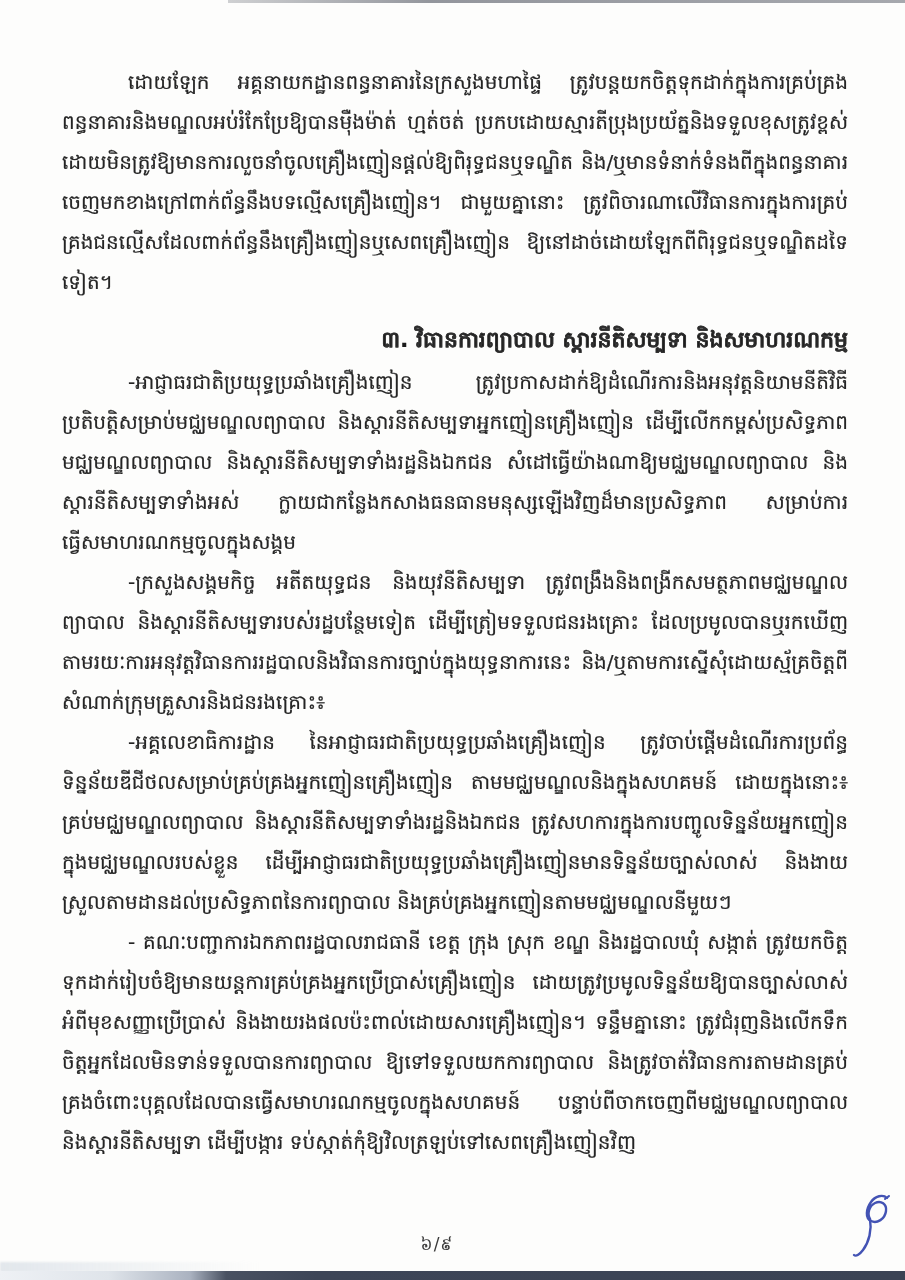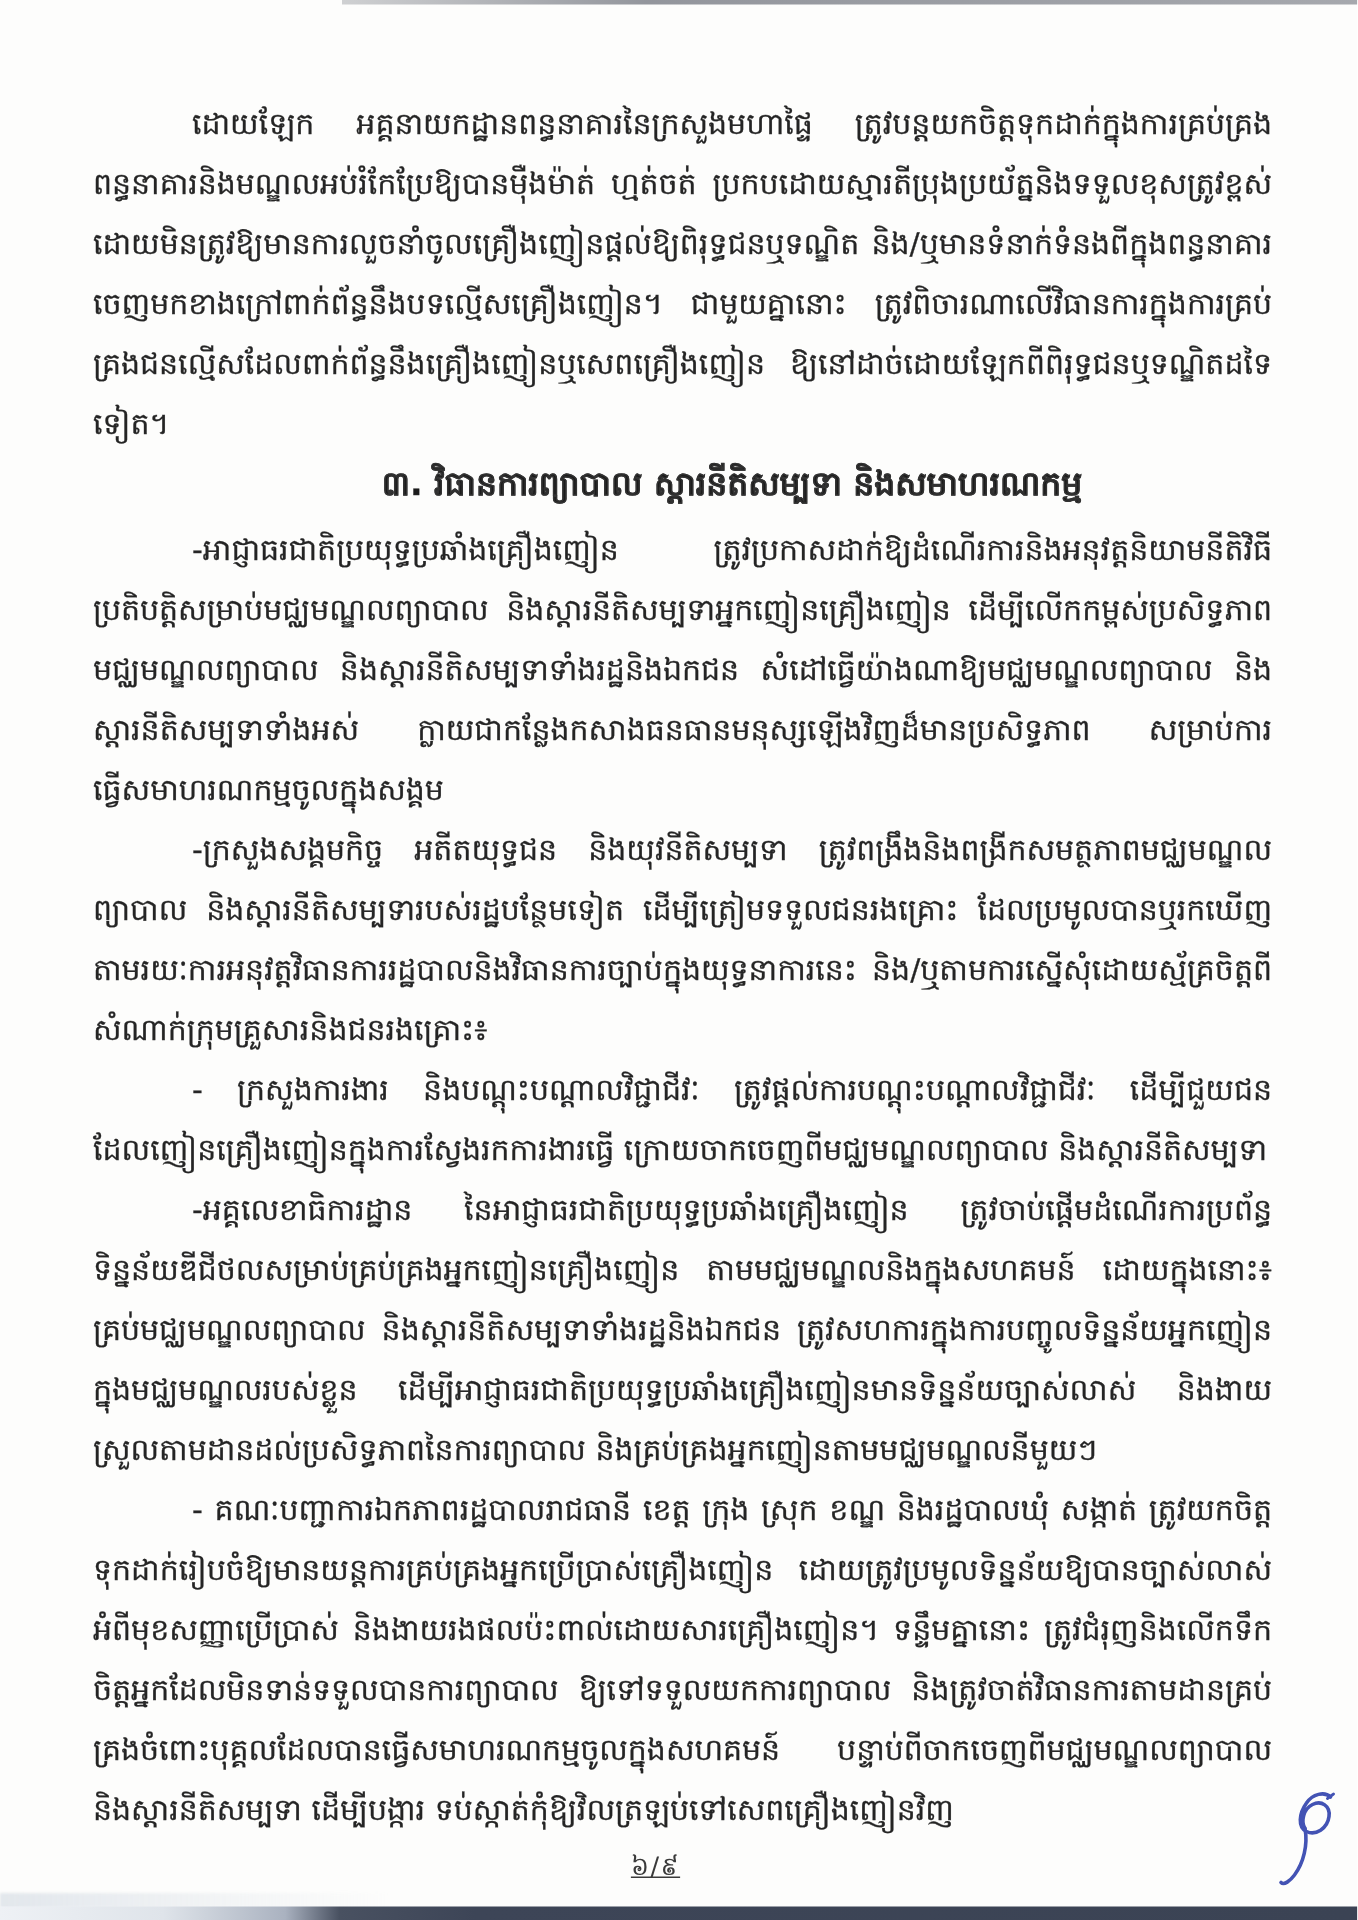--- a/index.html
+++ b/index.html
@@ -32,37 +32,36 @@
     font-size: 20px;
     line-height: 40px;
     text-align: justify;
     -webkit-text-stroke: 0.2px #333;
   }
   .para {
     margin: 0;
     text-indent: 66px;
   }
   .heading {
-    margin: 2px 0 2px 0;
+    margin: 18px 0 2px 0;
     padding-left: 66px;
     font-size: 22px;
     font-weight: bold;
     color: #1b1b1b;
-    text-align: center;
+    text-align: right;
   }
   .footer-pagenum {
     position: absolute;
     bottom: 22px;
     left: 0;
     width: 874px;
     text-align: center;
     font-size: 17px;
     color: #3a3a3a;
     letter-spacing: 1px;
-    text-decoration: underline;
   }
   .signature {
     position: absolute;
     right: 12px;
     bottom: 16px;
     width: 48px;
     height: 72px;
   }
   .scan-edge-bottom {
     position: absolute;
@@ -98,21 +97,20 @@
   <div class="doc-body">
     <p class="para">ដោយឡែក អគ្គនាយកដ្ឋានពន្ធនាគារនៃក្រសួងមហាផ្ទៃ ត្រូវបន្តយកចិត្តទុកដាក់ក្នុងការគ្រប់គ្រងពន្ធនាគារនិងមណ្ឌលអប់រំកែប្រែឱ្យបានម៉ឺងម៉ាត់ ហ្មត់ចត់ ប្រកបដោយស្មារតីប្រុងប្រយ័ត្ននិងទទួលខុសត្រូវខ្ពស់ ដោយមិនត្រូវឱ្យមានការលួចនាំចូលគ្រឿងញៀនផ្តល់ឱ្យពិរុទ្ធជនឬទណ្ឌិត និង/ឬមានទំនាក់ទំនងពីក្នុងពន្ធនាគារចេញមកខាងក្រៅពាក់ព័ន្ធនឹងបទល្មើសគ្រឿងញៀន។ ជាមួយគ្នានោះ ត្រូវពិចារណាលើវិធានការក្នុងការគ្រប់គ្រងជនល្មើសដែលពាក់ព័ន្ធនឹងគ្រឿងញៀនឬសេពគ្រឿងញៀន ឱ្យនៅដាច់ដោយឡែកពីពិរុទ្ធជនឬទណ្ឌិតដទៃទៀត។</p>
 
     <h3 class="heading">៣. វិធានការព្យាបាល ស្តារនីតិសម្បទា និងសមាហរណកម្ម</h3>
 
 
     <p class="para">-អាជ្ញាធរជាតិប្រយុទ្ធប្រឆាំងគ្រឿងញៀន ត្រូវប្រកាសដាក់ឱ្យដំណើរការនិងអនុវត្តនិយាមនីតិវិធីប្រតិបត្តិសម្រាប់មជ្ឈមណ្ឌលព្យាបាល និងស្តារនីតិសម្បទាអ្នកញៀនគ្រឿងញៀន ដើម្បីលើកកម្ពស់ប្រសិទ្ធភាពមជ្ឈមណ្ឌលព្យាបាល និងស្តារនីតិសម្បទាទាំងរដ្ឋនិងឯកជន សំដៅធ្វើយ៉ាងណាឱ្យមជ្ឈមណ្ឌលព្យាបាល និងស្តារនីតិសម្បទាទាំងអស់ ក្លាយជាកន្លែងកសាងធនធានមនុស្សឡើងវិញដ៏មានប្រសិទ្ធភាព សម្រាប់ការធ្វើសមាហរណកម្មចូលក្នុងសង្គម</p>
 
     <p class="para">-ក្រសួងសង្គមកិច្ច អតីតយុទ្ធជន និងយុវនីតិសម្បទា ត្រូវពង្រឹងនិងពង្រីកសមត្ថភាពមជ្ឈមណ្ឌលព្យាបាល និងស្តារនីតិសម្បទារបស់រដ្ឋបន្ថែមទៀត ដើម្បីត្រៀមទទួលជនរងគ្រោះ ដែលប្រមូលបានឬរកឃើញតាមរយៈការអនុវត្តវិធានការរដ្ឋបាលនិងវិធានការច្បាប់ក្នុងយុទ្ធនាការនេះ និង/ឬតាមការស្នើសុំដោយស្ម័គ្រចិត្តពីសំណាក់ក្រុមគ្រួសារនិងជនរងគ្រោះ៖</p>
 
-    <p class="para">- ក្រសួងការងារ និងបណ្តុះបណ្តាលវិជ្ជាជីវៈ ត្រូវផ្តល់ការបណ្តុះបណ្តាលវិជ្ជាជីវៈ ដើម្បីជួយជនដែលញៀនគ្រឿងញៀនក្នុងការស្វែងរកការងារធ្វើ ក្រោយចាកចេញពីមជ្ឈមណ្ឌលព្យាបាល និងស្តារនីតិសម្បទា</p>
 
     <p class="para">-អគ្គលេខាធិការដ្ឋាន នៃអាជ្ញាធរជាតិប្រយុទ្ធប្រឆាំងគ្រឿងញៀន ត្រូវចាប់ផ្តើមដំណើរការប្រព័ន្ធទិន្នន័យឌីជីថលសម្រាប់គ្រប់គ្រងអ្នកញៀនគ្រឿងញៀន តាមមជ្ឈមណ្ឌលនិងក្នុងសហគមន៍ ដោយក្នុងនោះ៖ គ្រប់មជ្ឈមណ្ឌលព្យាបាល និងស្តារនីតិសម្បទាទាំងរដ្ឋនិងឯកជន ត្រូវសហការក្នុងការបញ្ចូលទិន្នន័យអ្នកញៀនក្នុងមជ្ឈមណ្ឌលរបស់ខ្លួន ដើម្បីអាជ្ញាធរជាតិប្រយុទ្ធប្រឆាំងគ្រឿងញៀនមានទិន្នន័យច្បាស់លាស់ និងងាយស្រួលតាមដានដល់ប្រសិទ្ធភាពនៃការព្យាបាល និងគ្រប់គ្រងអ្នកញៀនតាមមជ្ឈមណ្ឌលនីមួយៗ</p>
 
     <p class="para">- គណៈបញ្ជាការឯកភាពរដ្ឋបាលរាជធានី ខេត្ត ក្រុង ស្រុក ខណ្ឌ និងរដ្ឋបាលឃុំ សង្កាត់ ត្រូវយកចិត្តទុកដាក់រៀបចំឱ្យមានយន្តការគ្រប់គ្រងអ្នកប្រើប្រាស់គ្រឿងញៀន ដោយត្រូវប្រមូលទិន្នន័យឱ្យបានច្បាស់លាស់អំពីមុខសញ្ញាប្រើប្រាស់ និងងាយរងផលប៉ះពាល់ដោយសារគ្រឿងញៀន។ ទន្ទឹមគ្នានោះ ត្រូវជំរុញនិងលើកទឹកចិត្តអ្នកដែលមិនទាន់ទទួលបានការព្យាបាល ឱ្យទៅទទួលយកការព្យាបាល និងត្រូវចាត់វិធានការតាមដានគ្រប់គ្រងចំពោះបុគ្គលដែលបានធ្វើសមាហរណកម្មចូលក្នុងសហគមន៍ បន្ទាប់ពីចាកចេញពីមជ្ឈមណ្ឌលព្យាបាល និងស្តារនីតិសម្បទា ដើម្បីបង្ការ ទប់ស្កាត់កុំឱ្យវិលត្រឡប់ទៅសេពគ្រឿងញៀនវិញ</p>
   </div>
 
   <div class="footer-pagenum">៦/៩</div>
 
   <svg class="signature" viewBox="0 0 48 72" fill="none" xmlns="http://www.w3.org/2000/svg">
     <path d="M42 6 C 38 2, 30 4, 26 10 C 21 17, 20 26, 26 29 C 32 32, 40 27, 41 19 C 42 12, 36 8, 30 11 C 24 14, 22 22, 25 27" stroke="#4353b4" stroke-width="2.4" stroke-linecap="round"></path>

